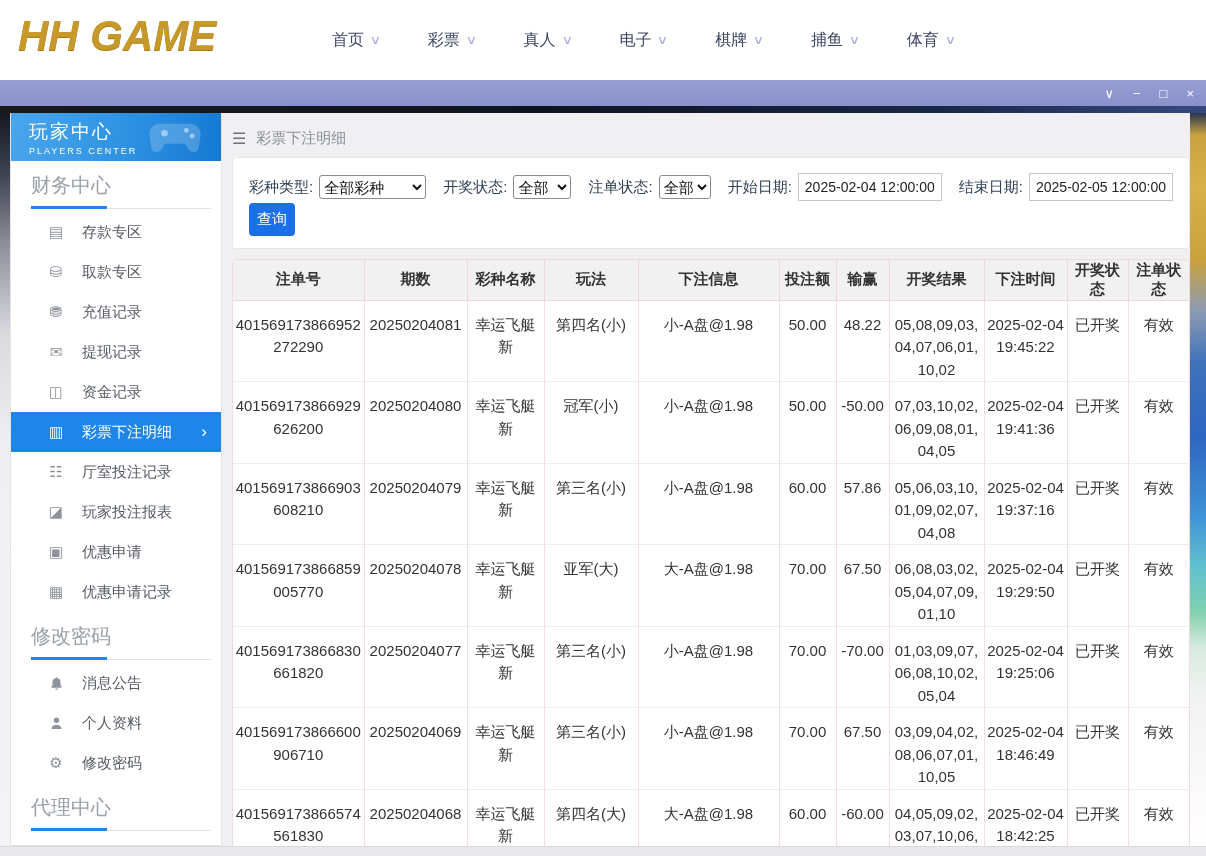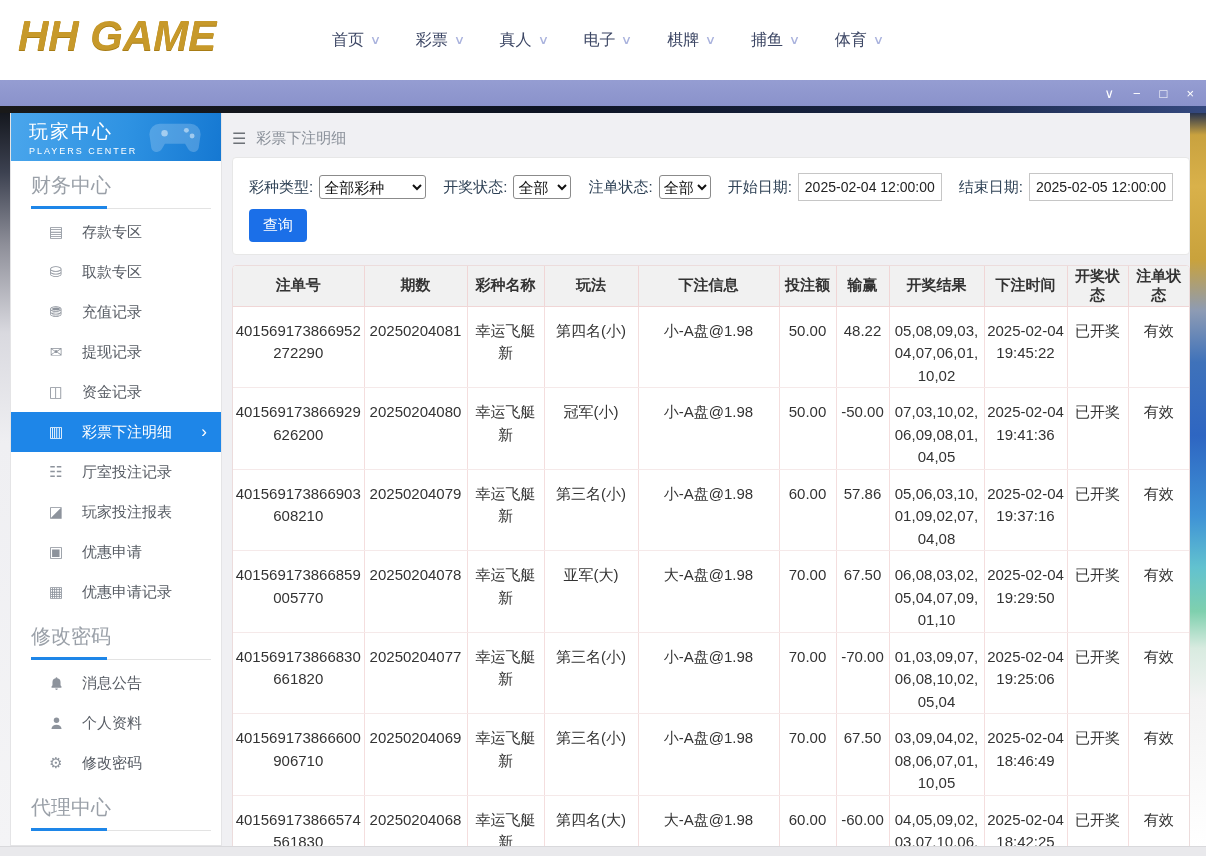--- a/index.html
+++ b/index.html
@@ -11,21 +11,21 @@
   }
 
   
   .topbar { position: absolute; left: 0; top: 0; width: 1206px; height: 80px; background: #fff; }
   .logo {
     position: absolute; left: 18px; top: 12px;
     font-size: 42px; font-weight: bold; font-style: italic;
     color: var(--brand-gold, #c7992a); letter-spacing: 0; white-space: nowrap;
     text-shadow: 0 1px 0 #a87c14;
   }
-  .top-nav { position: absolute; left: 332px; top: 0; height: 80px; display: flex; align-items: center; gap: 36px; }
+  .top-nav { position: absolute; left: 332px; top: 0; height: 80px; display: flex; align-items: center; gap: 48px; }
   .nav-item { display: flex; align-items: center; gap: 7px; cursor: pointer; }
   .nav-label { font-size: 16px; color: #3d4765; }
   .nav-caret { font-size: 12px; color: #a9b2dd; transform: scaleX(1.3); }
 
   
   .titlebar { position: absolute; left: 0; top: 80px; width: 1206px; height: 26px;
     background: linear-gradient(180deg, #959dd2, var(--titlebar-purple, #8a92cb)); }
   .window-controls { position: absolute; right: 12px; top: 0; height: 26px; display: flex; align-items: center; gap: 19px; }
   .win-btn { color: #fff; font-size: 13px; line-height: 1; cursor: pointer; }
 
@@ -68,22 +68,22 @@
 
   .filter-card { margin-top: 9px; background: #fff; border: 1px solid #e7e7e7; border-radius: 4px; padding: 15px 16px 12px; }
   .filter-row { display: flex; align-items: center; font-size: 15px; color: #2f4256; white-space: nowrap; }
   .filter-row label { margin-right: 6px; }
   .filter-row .grp { margin-left: 17px; display: flex; align-items: center; }
   .sel { height: 24px; border: 1px solid #8b8b8b; border-radius: 3px; background: #fff;
     font-size: 15px; color: #111; font-family: inherit; }
   .w-lot { width: 122px; } .w-draw { width: 58px; } .w-ord { width: 52px; }
   .date-input { width: 144px; height: 28px; border: 1px solid #c6c6c6; font-size: 14px; color: #222;
     padding: 0 6px; font-family: inherit; background: #fff; }
-  .btn-primary { margin-top: 8px; background: var(--button-blue, #1b6fe8); color: #fff; border: none;
-    border-radius: 4px; font-size: 15px; padding: 7px 14px; cursor: pointer; }
+  .btn-primary { margin-top: 2px; background: var(--button-blue, #1b6fe8); color: #fff; border: none;
+    border-radius: 4px; font-size: 15px; padding: 7px 8px; cursor: pointer; }
 
   .table-wrap { margin-top: 10px; border: 1px solid #ecdcdc; border-radius: 4px; overflow: hidden; background: #fff; }
   table { width: 956px; border-collapse: collapse; table-layout: fixed; font-size: 15px; color: #333; }
   th { background: #f1f1f1; height: 40px; font-weight: bold; text-align: center;
     border-right: 1px solid #f0d6d6; border-bottom: 1px solid #f0d6d6; padding: 0 1px; }
   th:last-child { border-right: none; }
   td { height: 76px; text-align: center; vertical-align: top; padding: 13px 2px 0 2px;
     border-right: 1px solid #f4dede; border-bottom: 1px solid #f5e9e9; line-height: 1.5; }
   td:last-child { border-right: none; }
   tr:last-child td { border-bottom: none; }

